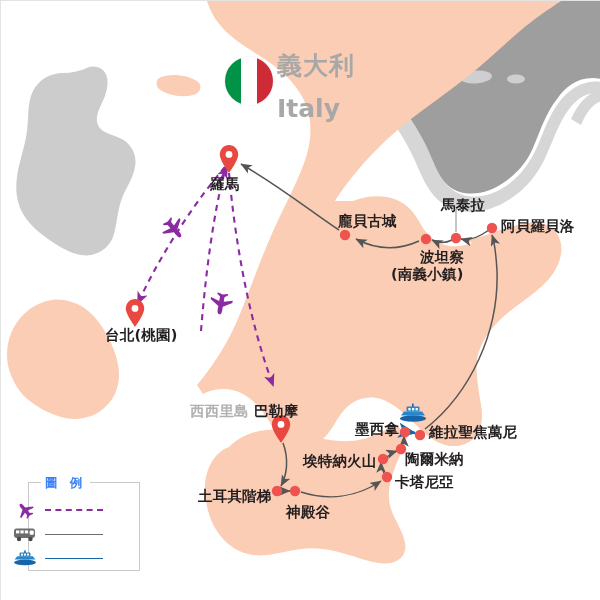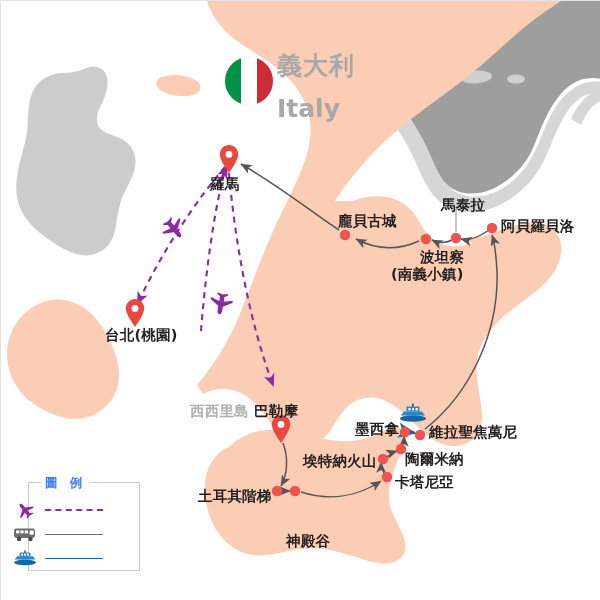--- a/index.html
+++ b/index.html
@@ -319,21 +319,21 @@
   <div class="label city" style="left:413px; top:248px;margin-left:6px;">波坦察</div>
   <div class="label city" style="left:390px; top:265px;">(南義小鎮)</div>
   <div class="label city" style="left:440px; top:196px;">馬泰拉</div>
   <div class="label city" style="left:500px; top:217px;">阿貝羅貝洛</div>
   <div class="label city" style="left:354px; top:420px;">墨西拿</div>
   <div class="label city" style="left:428px; top:423px;">維拉聖焦萬尼</div>
   <div class="label city" style="left:404px; top:450px;">陶爾米納</div>
   <div class="label city" style="left:302px; top:452px;">埃特納火山</div>
   <div class="label city" style="left:394px; top:473px;">卡塔尼亞</div>
   <div class="label city" style="left:197px; top:487px;">土耳其階梯</div>
-  <div class="label city" style="left:285px; top:503px;margin-top:29px;">神殿谷</div>
+  <div class="label city" style="left:285px; top:503px;">神殿谷</div>
 
   <div class="legend-box"></div>
   <div class="legend-title">圖 例</div>
 
   <div class="legend-row" style="top:500px;">
     <span class="legend-icon">
       <svg width="20" height="18" viewBox="-12 -12 24 24">
         <g transform="rotate(-40)">
           <path fill="#8a2ba2" d="M0,-10.4 C1.5,-10.4 2.3,-8.7 2.3,-6 L2.3,-2.4 L11,3 L11,5.1
                    L2.3,2.7 L2.3,7.2 L5.3,9.4 L5.3,11 L0,9.7 L-5.3,11 L-5.3,9.4

